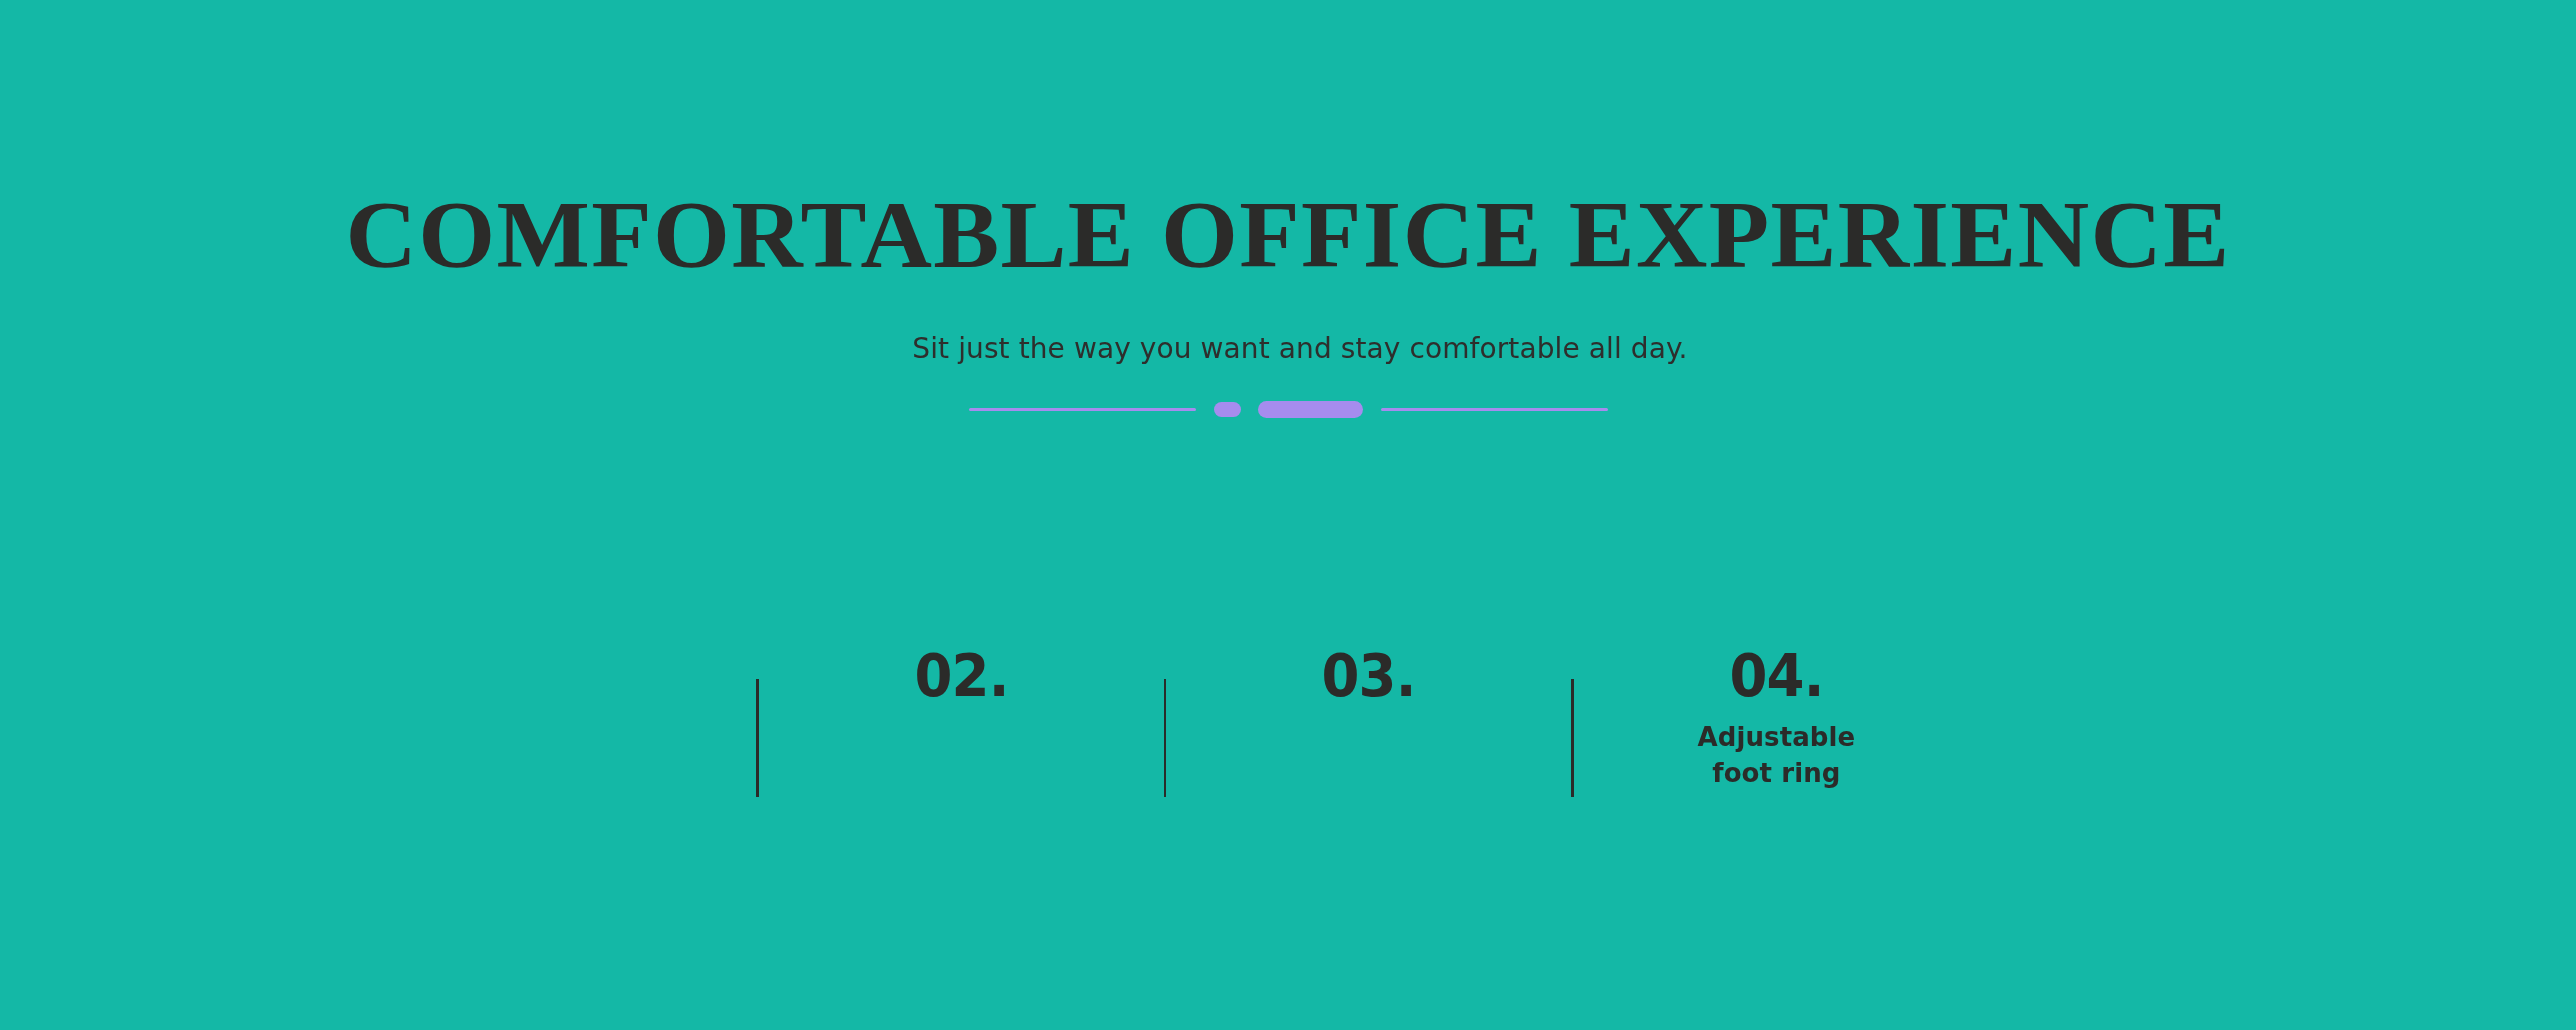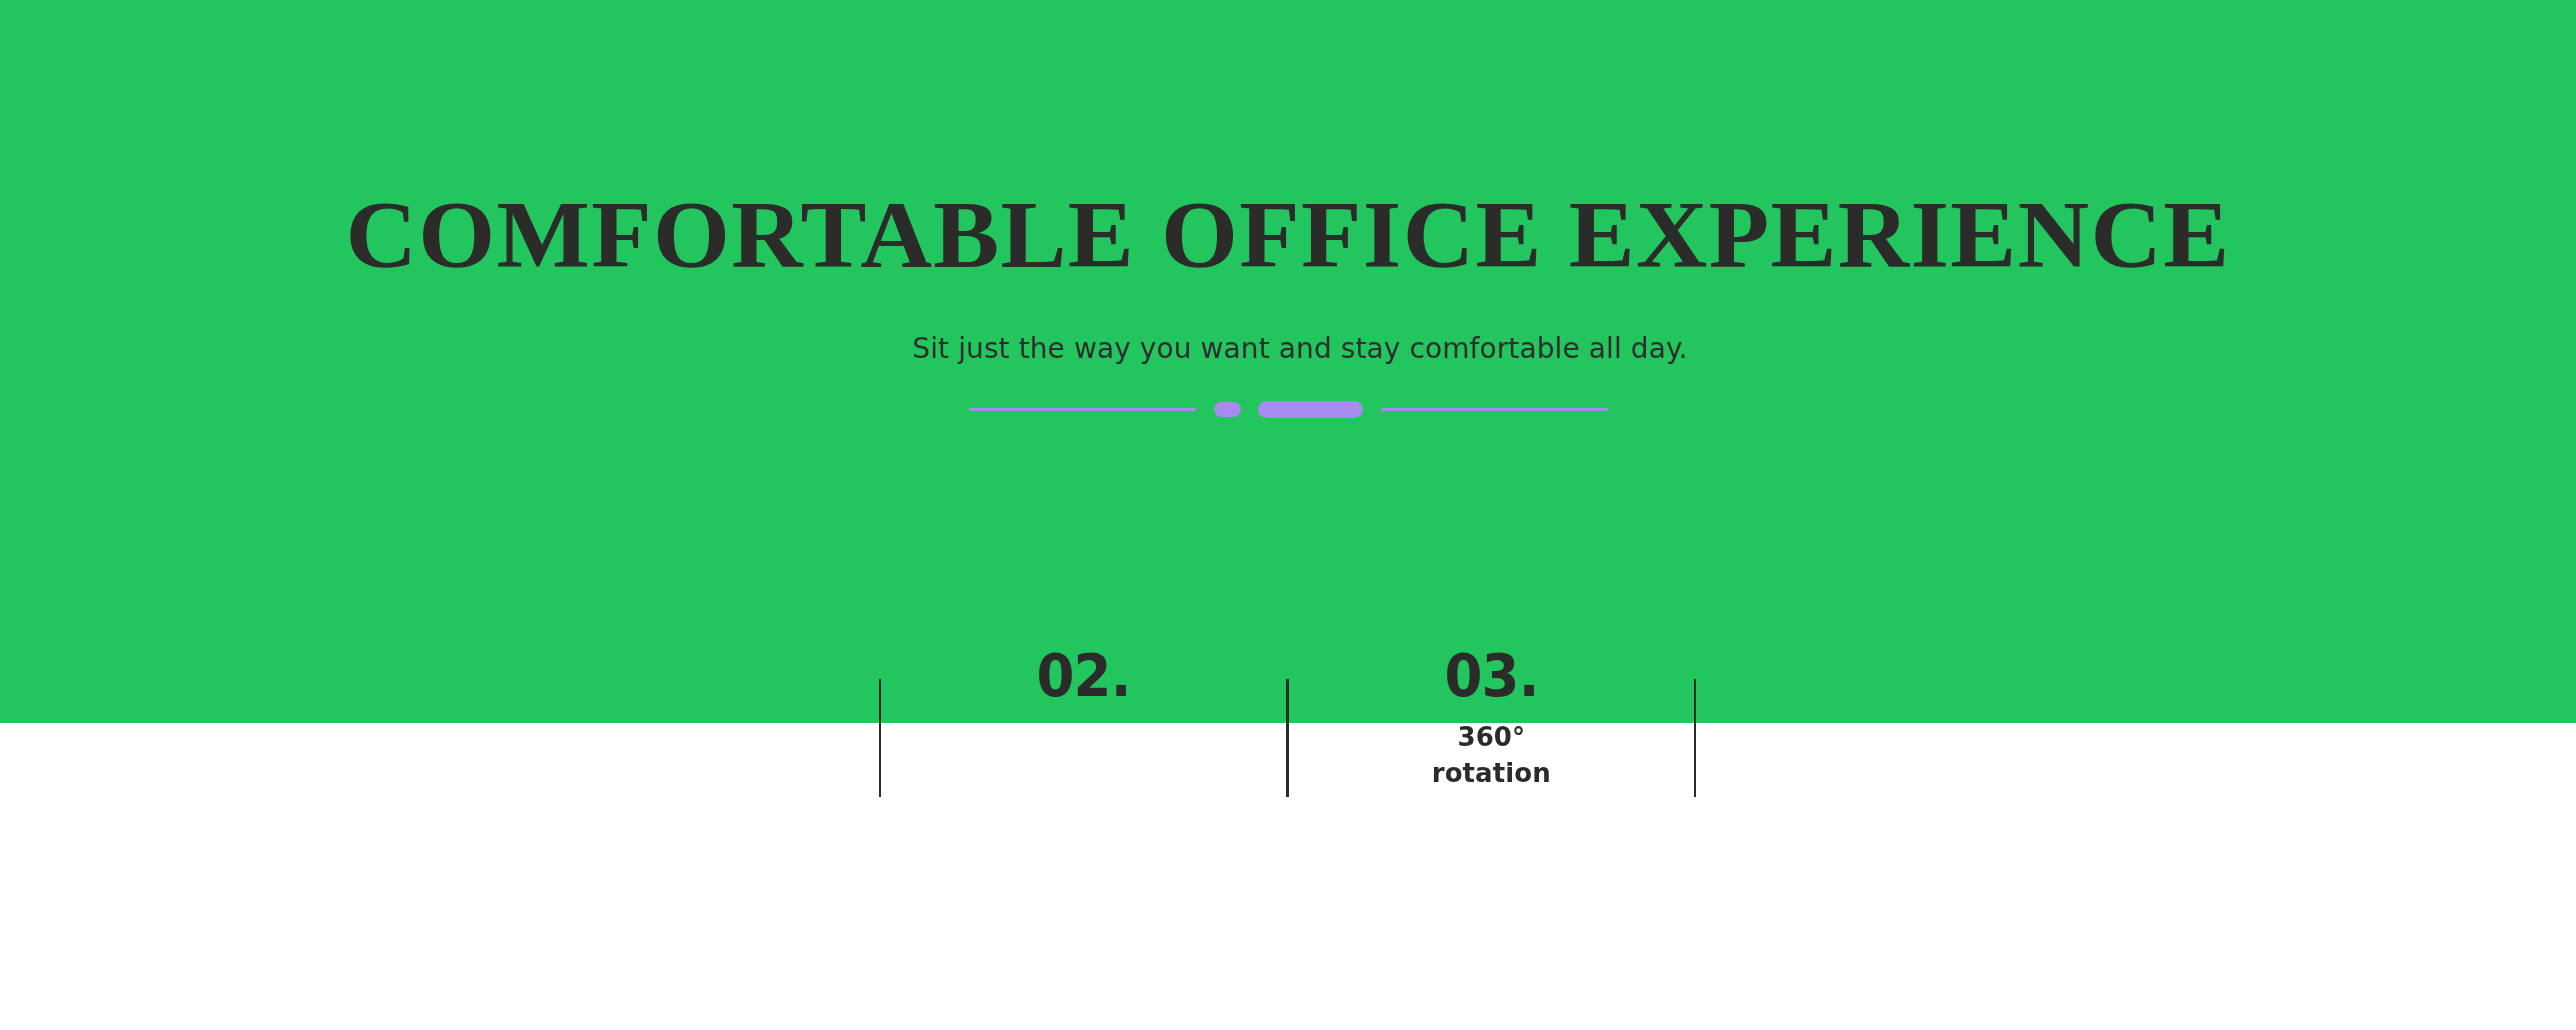--- a/index.html
+++ b/index.html
@@ -12,22 +12,22 @@
     width: 2576px;
     height: 1030px;
     overflow: hidden;
     font-family: "Liberation Sans", sans-serif;
     -webkit-font-smoothing: antialiased;
   }
 
   .stage {
     position: relative;
     width: 2576px;
-    height: 723px;
-    background: #22c55e;
+    height: 1030px;
+    background: #14b8a6;
     box-sizing: border-box;
   }
 
   
   .hero {
     position: absolute;
     left: 0;
     top: 0;
     width: 2576px;
     text-align: center;
@@ -178,25 +178,28 @@
     <div class="feature-separator"></div>
 
     <div class="feature">
       <div class="feature-number">02.</div>
     </div>
 
     <div class="feature-separator"></div>
 
     <div class="feature">
       <div class="feature-number">03.</div>
+    </div>
+
+    <div class="feature-separator"></div>
+
+    <div class="feature">
+      <div class="feature-number">04.</div>
       <div class="feature-label">
-        <span class="line">360°</span>
-        <span class="line">rotation</span>
+        <span class="line">Adjustable</span>
+        <span class="line">foot ring</span>
       </div>
     </div>
 
-    <div class="feature-separator"></div>
-
-
   </section>
 
 </div>
 
 
 </body></html>

